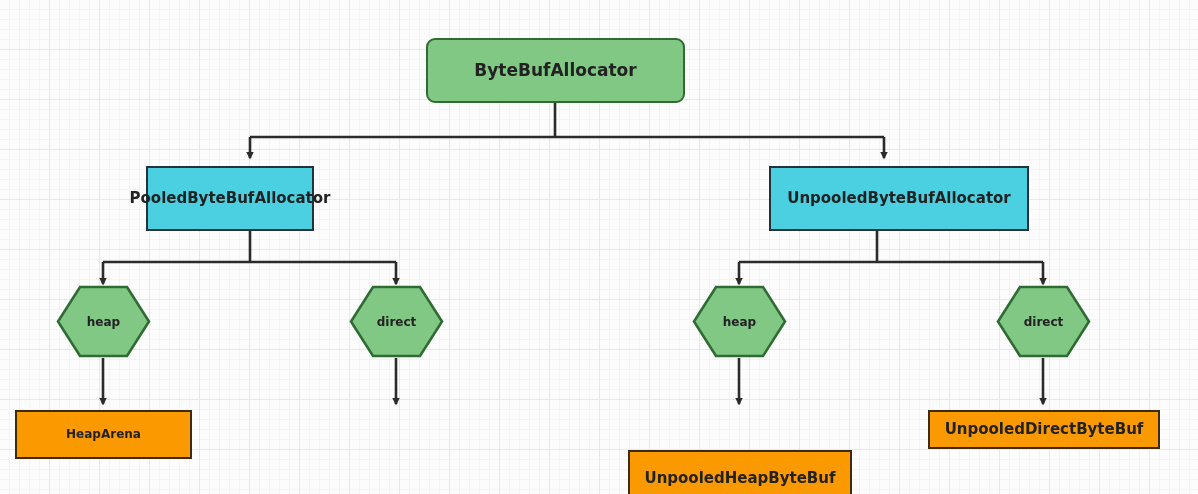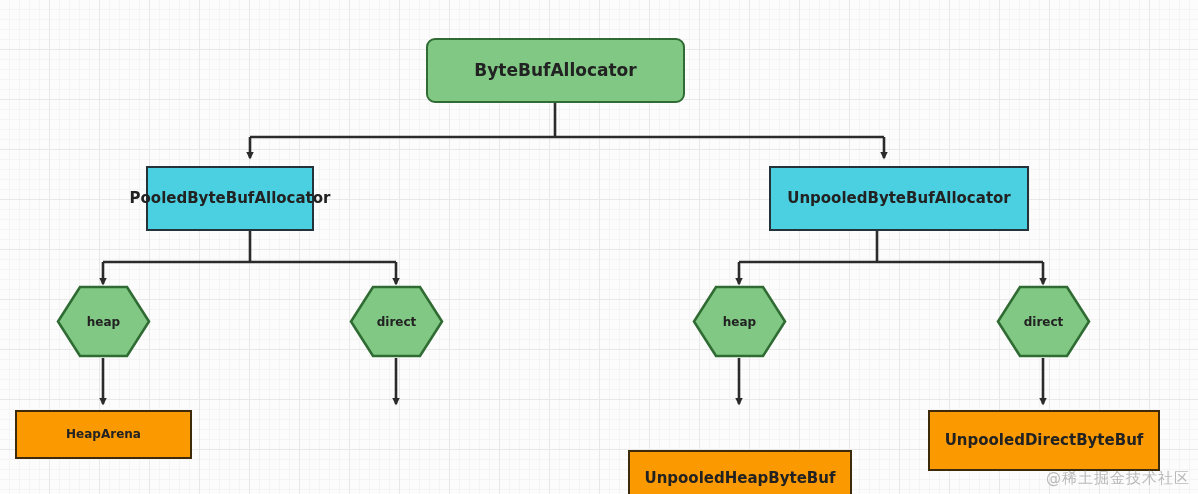--- a/index.html
+++ b/index.html
@@ -167,19 +167,18 @@
 
   <div class="node rect orange" style="left:15px; top:410px; width:177px; height:49px; font-size:12px;">
     <span>HeapArena</span>
   </div>
 
 
   <div class="node rect orange" style="left:628px; top:410px; width:224px; height:57px; font-size:15px;margin-top:40px;">
     <span>UnpooledHeapByteBuf</span>
   </div>
 
-  <div class="node rect orange" style="left:928px; top:410px; width:232px; height:61px; font-size:15px;">
+  <div class="node rect orange" style="left:928px; top:410px; width:232px; height:39px; font-size:15px;">
     <span>UnpooledDirectByteBuf</span>
   </div>
 
-  <div class="watermark">@稀土掘金技术社区</div>
 
 </div>
 
 </body></html>

